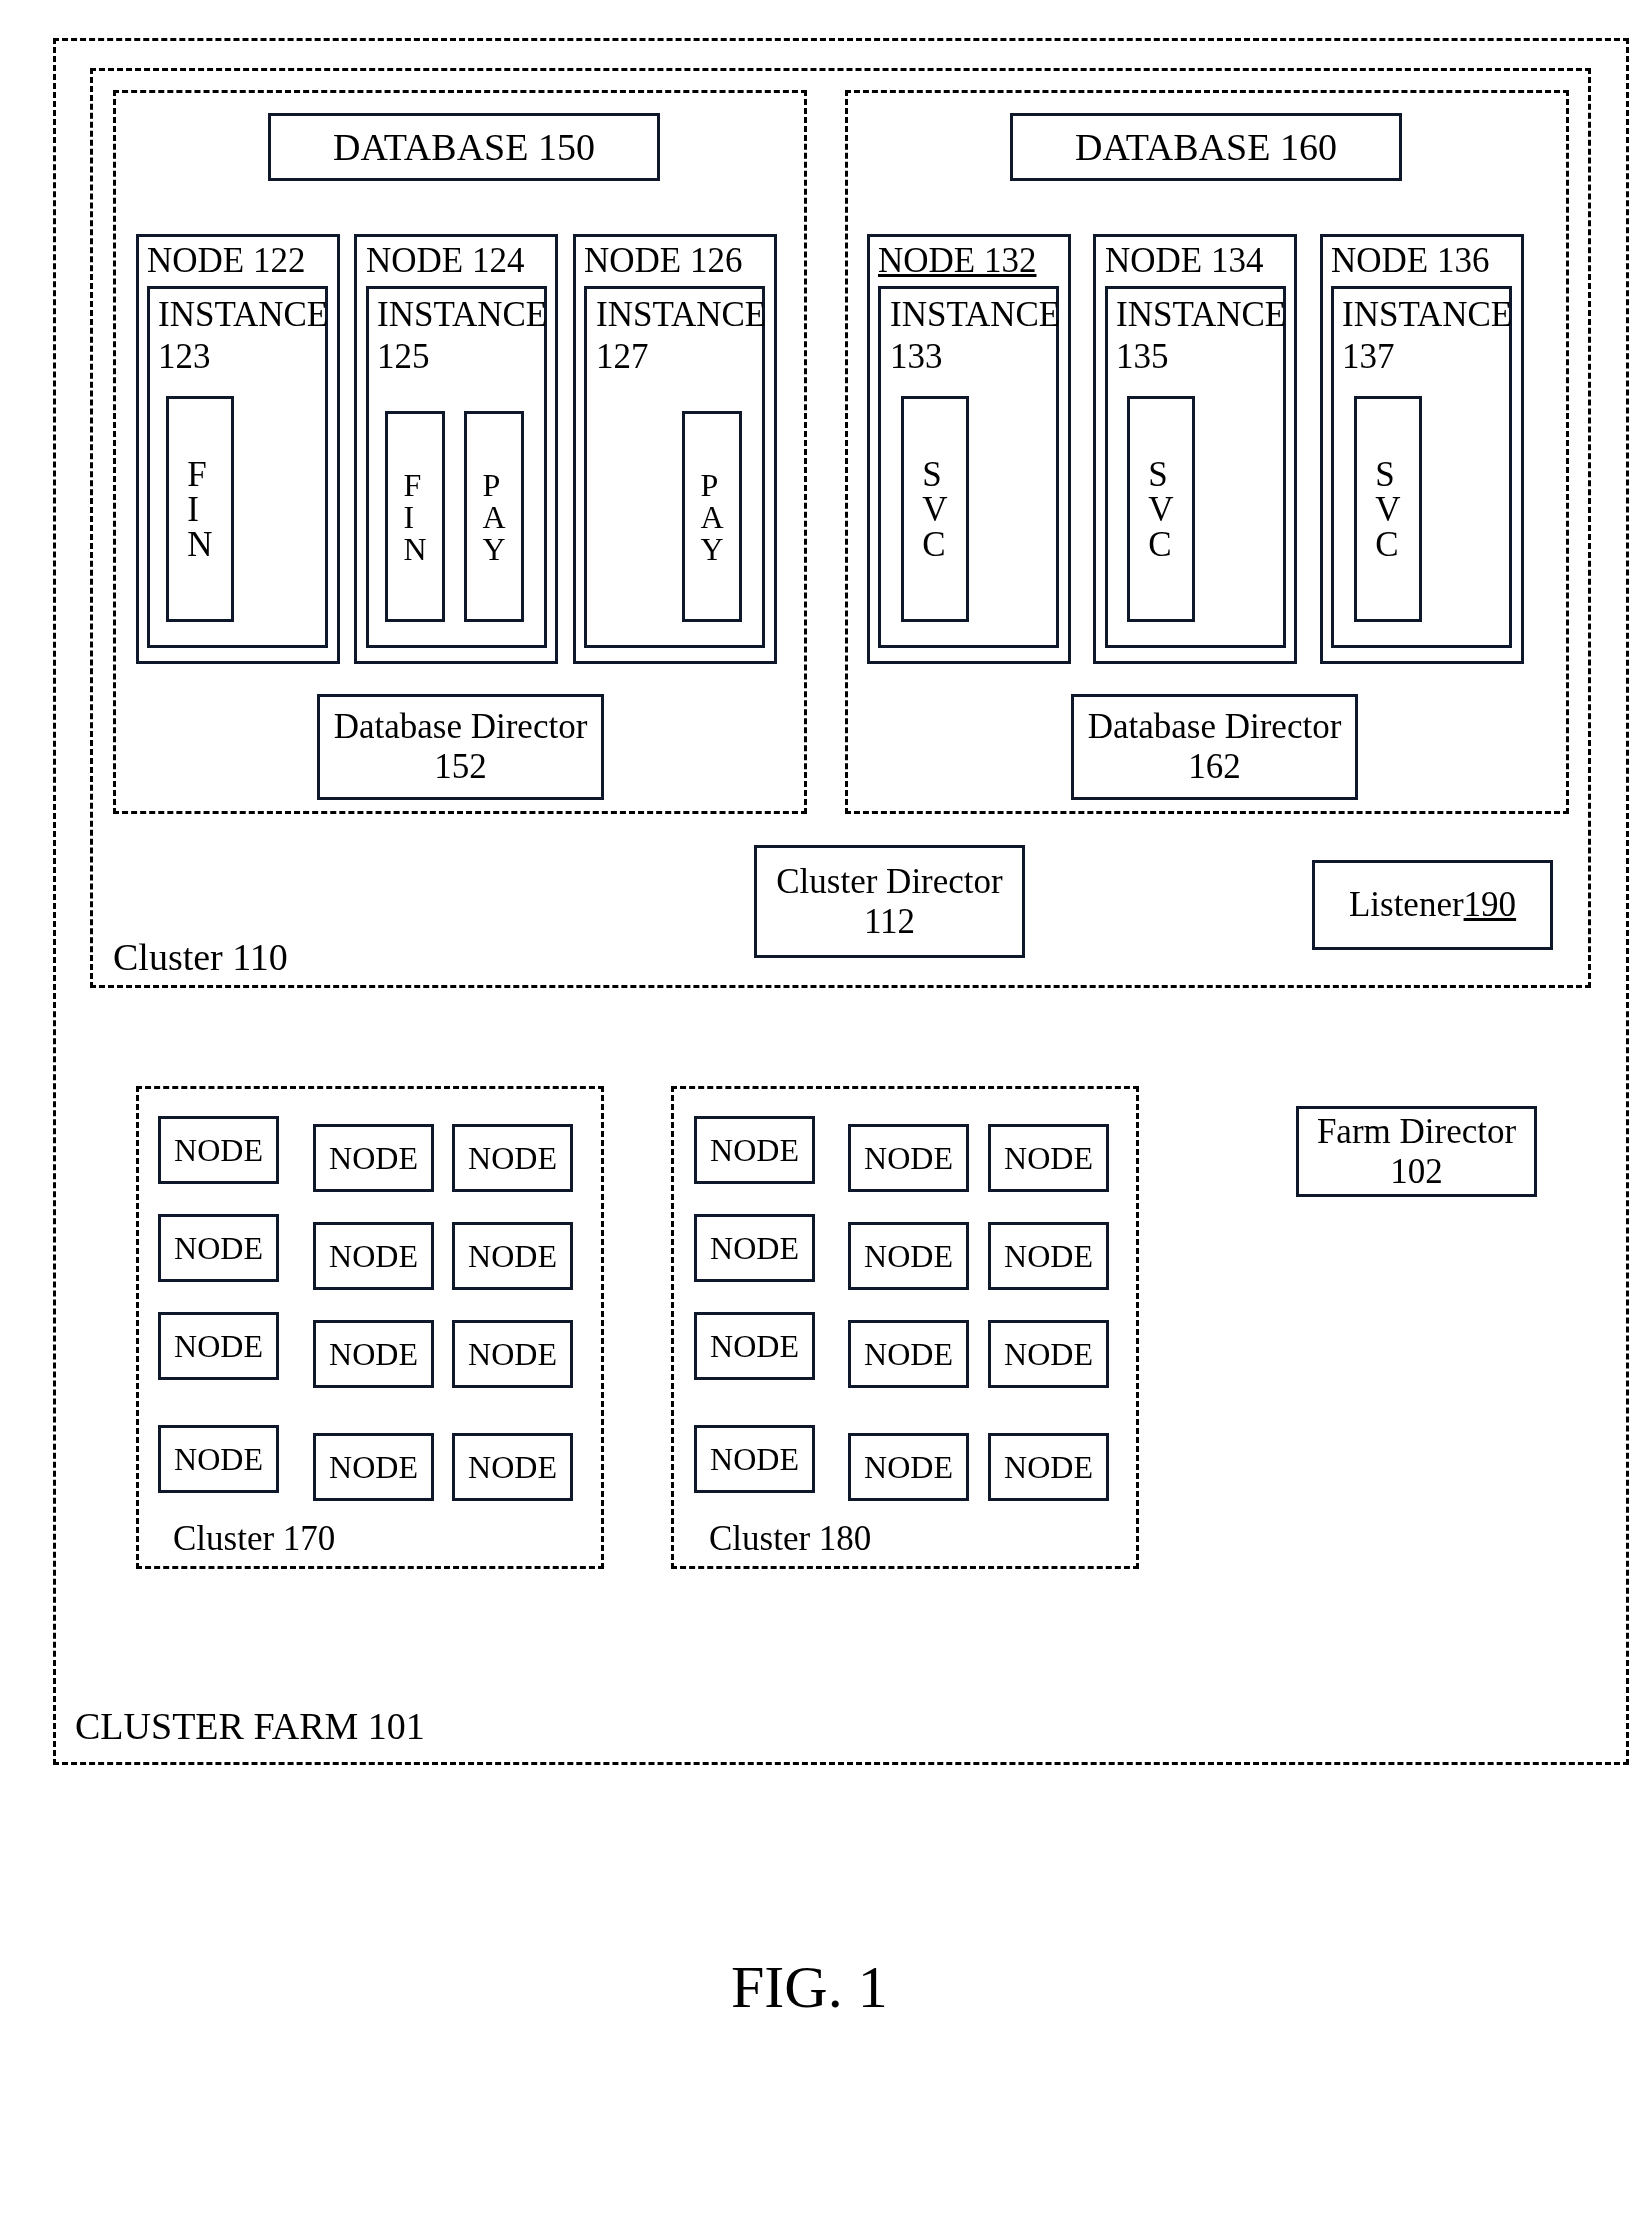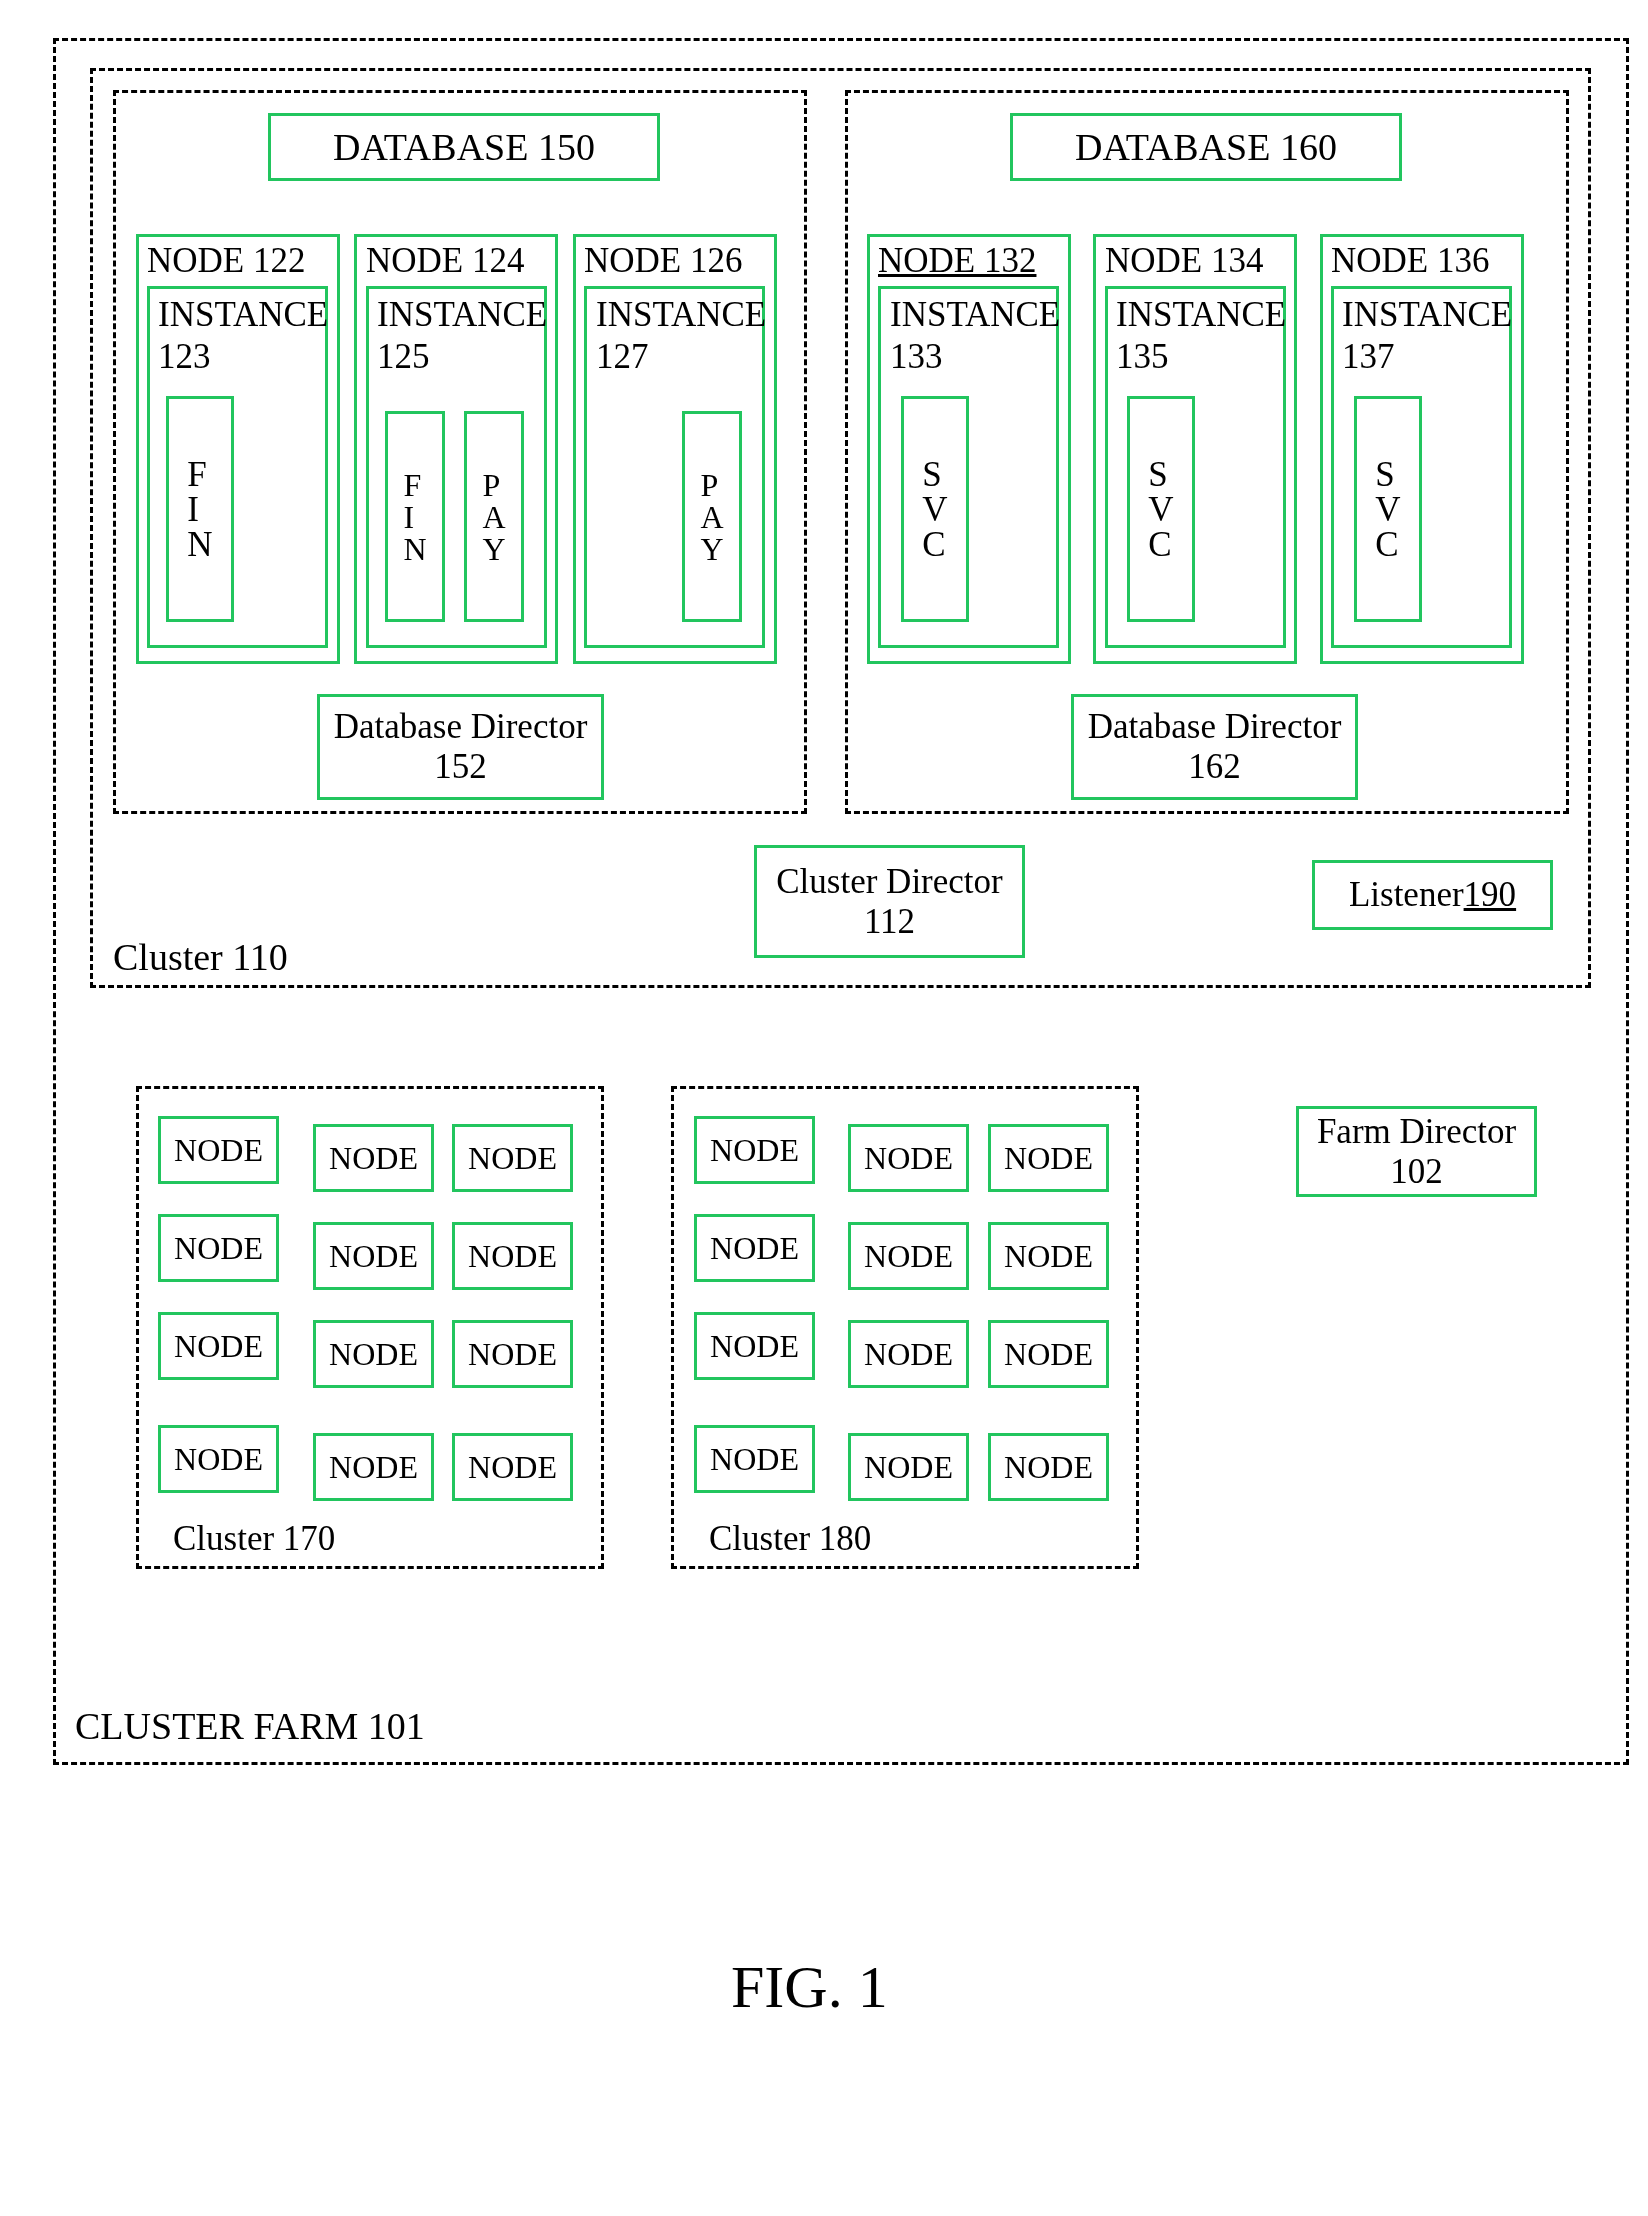--- a/index.html
+++ b/index.html
@@ -9,21 +9,21 @@
     margin: 0;
     padding: 15px;
   }
   .canvas {
     width: 1648px;
     height: 2216px;
     position: relative;
   }
   .abs { position: absolute; }
   .dashed { border: 3px dashed #000; }
-  .solid { border: 3px solid #22c55e; }
+  .solid { border: 3px solid #0f172a; }
   .center { display:flex; align-items:center; justify-content:center; text-align:center; }
   .fig-label { font-size: 60px; }
   .t-large { font-size: 38px; }
   .t-med   { font-size: 35px; }
   .t-small { font-size: 32px; }
   .vcol { display:flex; flex-direction:column; align-items:center; justify-content:center; line-height:1; }
   .underline { text-decoration: underline; }
   .pad8 { padding: 10px 9px; }
 </style>
 </head>
@@ -91,21 +91,21 @@
   <div class="abs solid" style="left:1305px; top:219px; width:204px; height:430px;"></div>
   <div class="abs t-med" style="left:1316px; top:226px;">NODE 136</div>
   <div class="abs solid" style="left:1316px; top:271px; width:181px; height:362px;"></div>
   <div class="abs t-med" style="left:1327px; top:279px; width:166px; line-height:1.2;">INSTANCE 137</div>
   <div class="abs solid vcol t-med" style="left:1339px; top:381px; width:68px; height:226px; white-space:pre-line;">S
 V
 C</div>
 
   <div class="abs solid center t-med" style="left:739px; top:830px; width:271px; height:113px; white-space:pre-line;">Cluster Director 112</div>
 
-  <div class="abs solid center t-med" style="left:1297px; top:845px; width:241px; height:70px;">
+  <div class="abs solid center t-med" style="left:1297px; top:845px; width:241px; height:90px;">
     <span>Listener </span>
     <span class="underline">190</span>
   </div>
 
   <div class="abs solid center t-med" style="left:1281px; top:1071px; width:241px; height:91px; white-space:pre-line;margin-top:20px;">Farm Director 102</div>
 
   <div class="abs dashed" style="left:121px; top:1071px; width:468px; height:483px;"></div>
   <div class="abs t-med" style="left:158px; top:1504px;">Cluster 170</div>
 
   <div class="abs dashed" style="left:656px; top:1071px; width:468px; height:483px;"></div>

